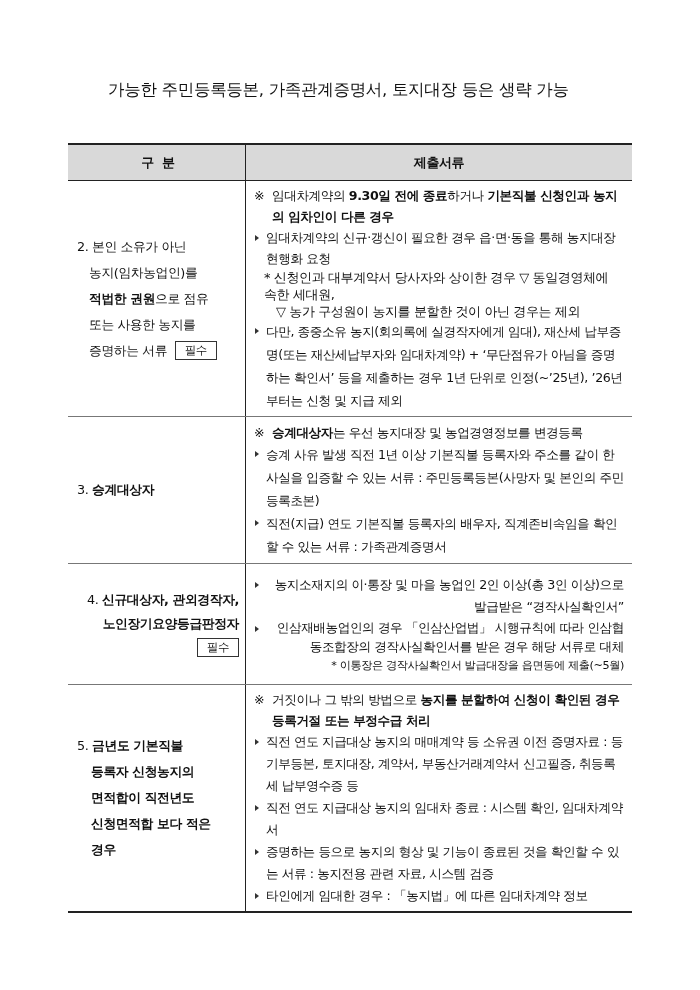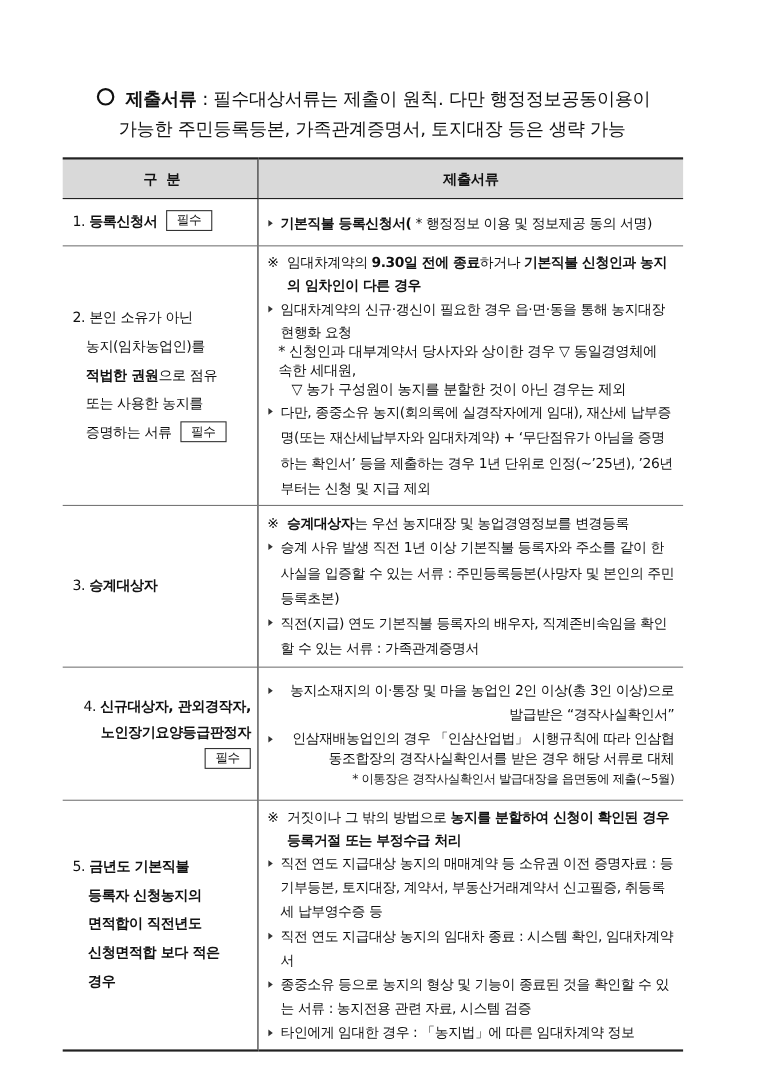--- a/index.html
+++ b/index.html
@@ -4,21 +4,21 @@
 <style>
   html, body { margin: 0; padding: 0; background: #ffffff; }
   body { width: 700px; height: 990px; position: relative; overflow: hidden;
          font-family: "DejaVu Sans", "Liberation Sans", sans-serif; color: #111; }
   .intro { position: absolute; left: 88px; top: 76px; width: 560px; font-size: 16.5px; line-height: 28px; letter-spacing: -0.3px; }
   .intro .line1 { white-space: nowrap; }
   .intro .line2 { padding-left: 20px; white-space: nowrap; }
   .intro .circle { display: inline-block; width: 12px; height: 12px; border: 2px solid #111; border-radius: 50%; margin-right: 10px; vertical-align: -1px; }
   .intro b { font-weight: bold; }
 
-  table.docs { position: absolute; left: 57px; top: 143px; width: 564px; border-collapse: collapse; font-size: 12.4px; letter-spacing: -0.4px; }
+  table.docs { position: absolute; left: 68px; top: 143px; width: 564px; border-collapse: collapse; font-size: 12.4px; letter-spacing: -0.4px; }
   table.docs td, table.docs th { vertical-align: middle; }
   table.docs tr.head th { background: #d9d9d9; height: 33px; font-weight: bold; font-size: 13px; border-top: 2px solid #222; border-bottom: 1px solid #222; }
   table.docs .c1 { width: 162px; padding: 0 6px 0 9px; border-right: 1px solid #222; }
   table.docs .c2 { padding: 4px 8px 4px 8px; }
   table.docs tr.row td { border-bottom: 1.5px solid #777; }
   table.docs tr.row.last td { border-bottom: 2px solid #222; }
   .cat { line-height: 26px; font-size: 12.8px; }
   .cat b { font-weight: bold; }
   .badge { display: inline-block; border: 1px solid #333; padding: 0 9px; line-height: 17px; font-size: 11.5px; margin-left: 4px; vertical-align: 1px; }
   .item { position: relative; padding-left: 12px; line-height: 21px; font-size: 12.6px; }
@@ -31,45 +31,30 @@
   .r1 td { height: 34px; }
   .r2 td { height: 216px; }
   .r3 td { height: 138px; }
   .r4 td { height: 112px; text-align: right; }
   .r5 td { height: 200px; }
 </style>
 </head>
 <body>
 
 <div class="intro">
-  <div class="line1">
-    <span class="circle"></span><b>제출서류</b><span> : </span><span>필수대상서류는 제출이 원칙. 다만 행정정보공동이용이</span>
-  </div>
   <div class="line2">가능한 주민등록등본, 가족관계증명서, 토지대장 등은 생략 가능</div>
 </div>
 
 <table class="docs">
   <tbody>
       <tr class="head">
     <th class="c1" style="white-space:pre;">구  분</th>
     <th>제출서류</th>
   </tr>
 
-  <tr class="row r1">
-    <td class="c1">
-      <div class="cat">
-        <span>1.</span>
-        <b>등록신청서</b>
-        <span class="badge">필수</span>
-      </div>
-    </td>
-    <td class="c2">
-      <div class="item"><b>기본직불 등록신청서(</b><span> * 행정정보 이용 및 정보제공 동의 서명)</span></div>
-    </td>
-  </tr>
 
   <tr class="row r2">
     <td class="c1">
       <div class="cat">
         <div>2. 본인 소유가 아닌</div>
         <div style="padding-left:12px">농지(임차농업인)를</div>
         <div style="padding-left:12px"><b>적법한 권원</b><span>으로 점유</span></div>
         <div style="padding-left:12px">또는 사용한 농지를</div>
         <div style="padding-left:12px"><span>증명하는 서류</span> <span class="badge">필수</span></div>
       </div>
@@ -119,18 +104,18 @@
         <div style="padding-left:14px"><b>등록자 신청농지의</b></div>
         <div style="padding-left:14px"><b>면적합이 직전년도</b></div>
         <div style="padding-left:14px"><b>신청면적합 보다 적은</b></div>
         <div style="padding-left:14px"><b>경우</b></div>
       </div>
     </td>
     <td class="c2">
       <div class="note"><span class="mark">※</span><span>거짓이나 그 밖의 방법으로 </span><b>농지를 분할하여 신청이 확인된 경우 등록거절 또는 부정수급 처리</b></div>
       <div class="item" style="line-height:22px">직전 연도 지급대상 농지의 매매계약 등 소유권 이전 증명자료 : 등기부등본, 토지대장, 계약서, 부동산거래계약서 신고필증, 취등록세 납부영수증 등</div>
       <div class="item" style="line-height:22px">직전 연도 지급대상 농지의 임대차 종료 : 시스템 확인, 임대차계약서</div>
-      <div class="item" style="line-height:22px">종중소유 등으로 농지의 형상 및 기능이 종료된 것을 확인할 수 있는 서류 : 농지전용 관련 자료, 시스템 검증</div>
+      <div class="item" style="line-height:22px">증명하는 등으로 농지의 형상 및 기능이 종료된 것을 확인할 수 있는 서류 : 농지전용 관련 자료, 시스템 검증</div>
       <div class="item" style="line-height:22px">타인에게 임대한 경우 : 「농지법」에 따른 임대차계약 정보</div>
     </td>
   </tr>
 </tbody>
   </table>
 
 </body></html>

